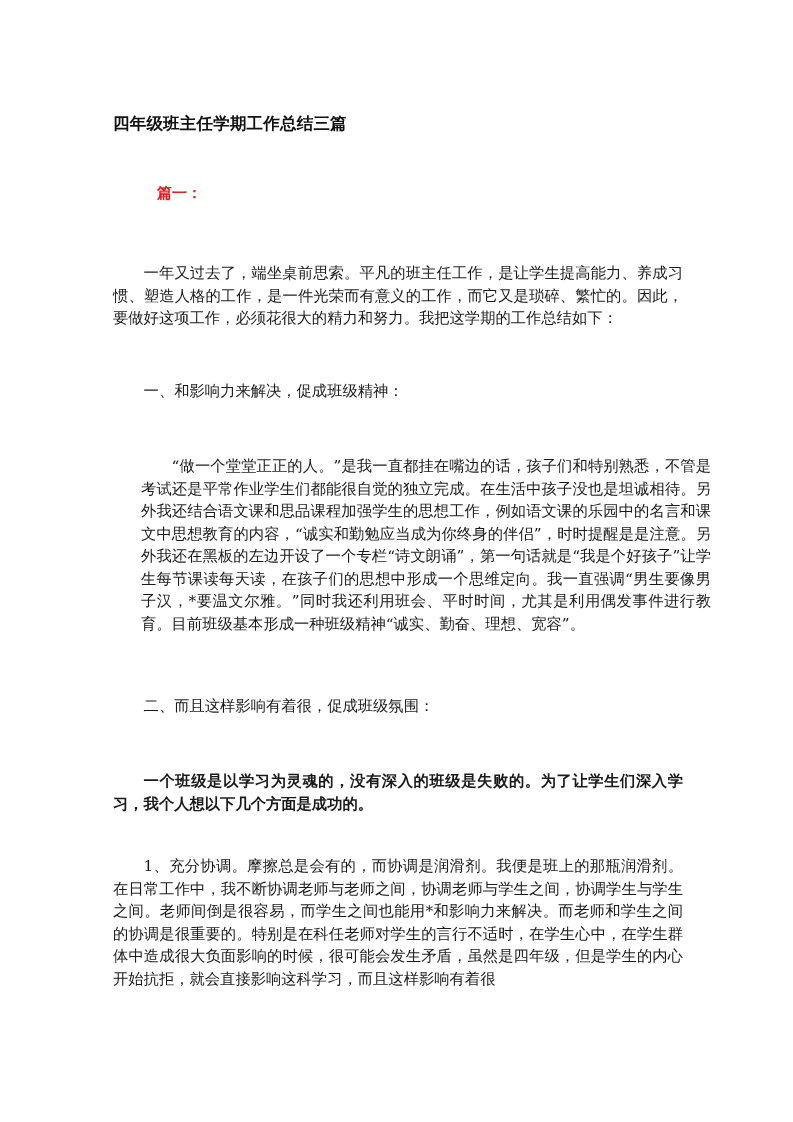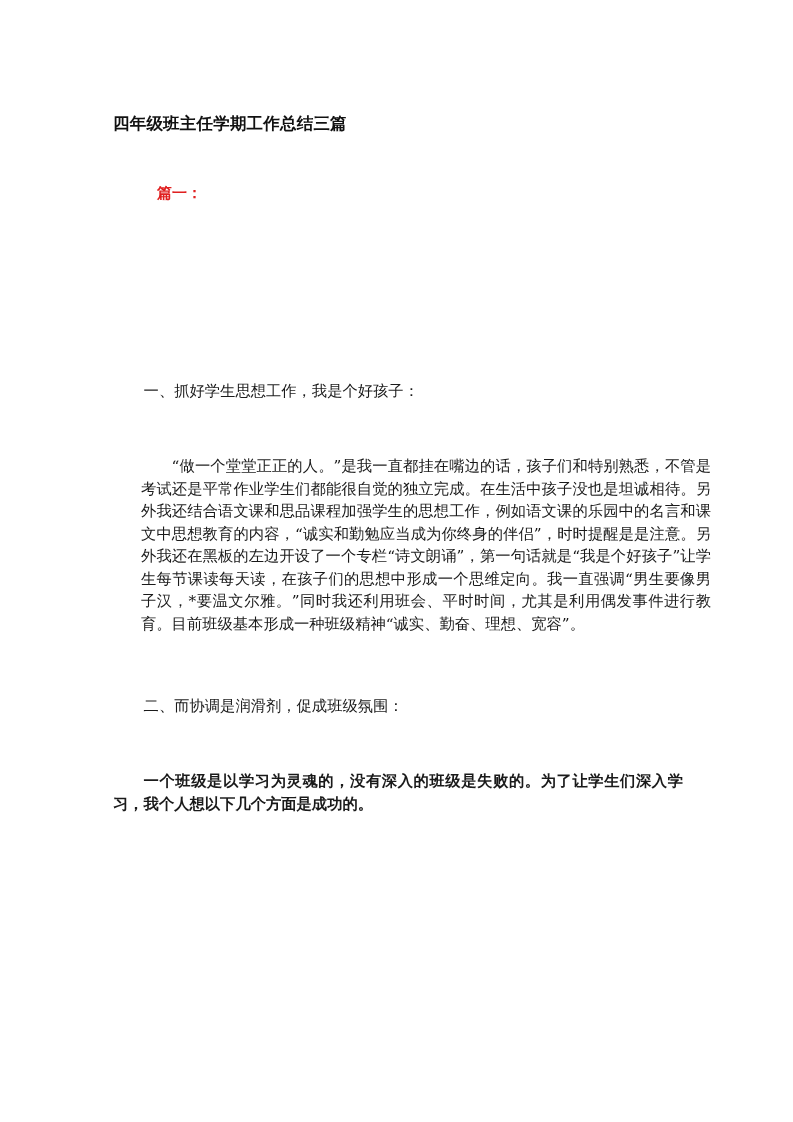--- a/index.html
+++ b/index.html
@@ -60,17 +60,19 @@
     .p3 { top: 770px; font-weight: bold; }
     .p4 { top: 855px; }
   </style>
 </head>
 <body>
 
 <div class="page">
   <h1 class="title">四年级班主任学期工作总结三篇</h1>
   <p class="section-tag">篇一：</p>
 
-  <p class="para h1">一、抓好学生思想工作，我是个好孩子：</p>
+  <p class="para p1">一年又过去了，端坐桌前思索。平凡的班主任工作，是让学生提高能力、养成习惯、塑造人格的工作，是一件光荣而有意义的工作，而它又是琐碎、繁忙的。因此，要做好这项工作，必须花很大的精力和努力。我把这学期的工作总结如下：</p>
+  <p class="para h1">一、和影响力来解决，促成班级精神：</p>
   <p class="para p2">“做一个堂堂正正的人。”是我一直都挂在嘴边的话，孩子们和特别熟悉，不管是考试还是平常作业学生们都能很自觉的独立完成。在生活中孩子没也是坦诚相待。另外我还结合语文课和思品课程加强学生的思想工作，例如语文课的乐园中的名言和课文中思想教育的内容，“诚实和勤勉应当成为你终身的伴侣”，时时提醒是是注意。另外我还在黑板的左边开设了一个专栏“诗文朗诵”，第一句话就是“我是个好孩子”让学生每节课读每天读，在孩子们的思想中形成一个思维定向。我一直强调“男生要像男子汉，*要温文尔雅。”同时我还利用班会、平时时间，尤其是利用偶发事件进行教育。目前班级基本形成一种班级精神“诚实、勤奋、理想、宽容”。</p>
-  <p class="para h2">二、而协调是润滑剂，促成班级氛围：</p>
+  <p class="para h2">二、而且这样影响有着很，促成班级氛围：</p>
   <p class="para p3">一个班级是以学习为灵魂的，没有深入的班级是失败的。为了让学生们深入学习，我个人想以下几个方面是成功的。</p>
+  <p class="para p4">1、充分协调。摩擦总是会有的，而协调是润滑剂。我便是班上的那瓶润滑剂。在日常工作中，我不断协调老师与老师之间，协调老师与学生之间，协调学生与学生之间。老师间倒是很容易，而学生之间也能用*和影响力来解决。而老师和学生之间的协调是很重要的。特别是在科任老师对学生的言行不适时，在学生心中，在学生群体中造成很大负面影响的时候，很可能会发生矛盾，虽然是四年级，但是学生的内心开始抗拒，就会直接影响这科学习，而且这样影响有着很</p>
 </div>
 
 </body></html>

